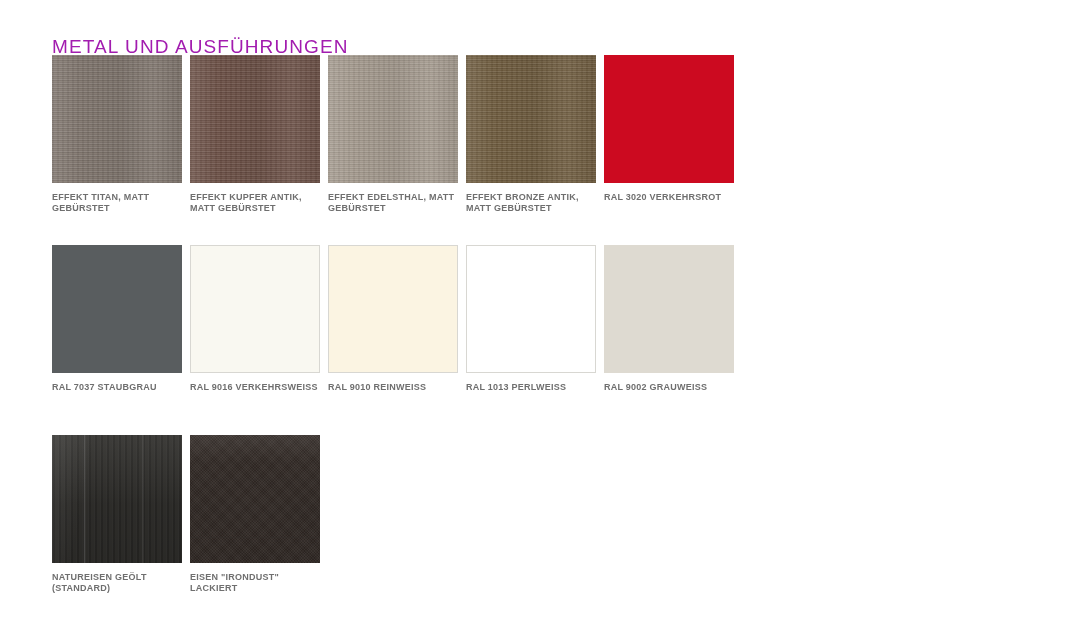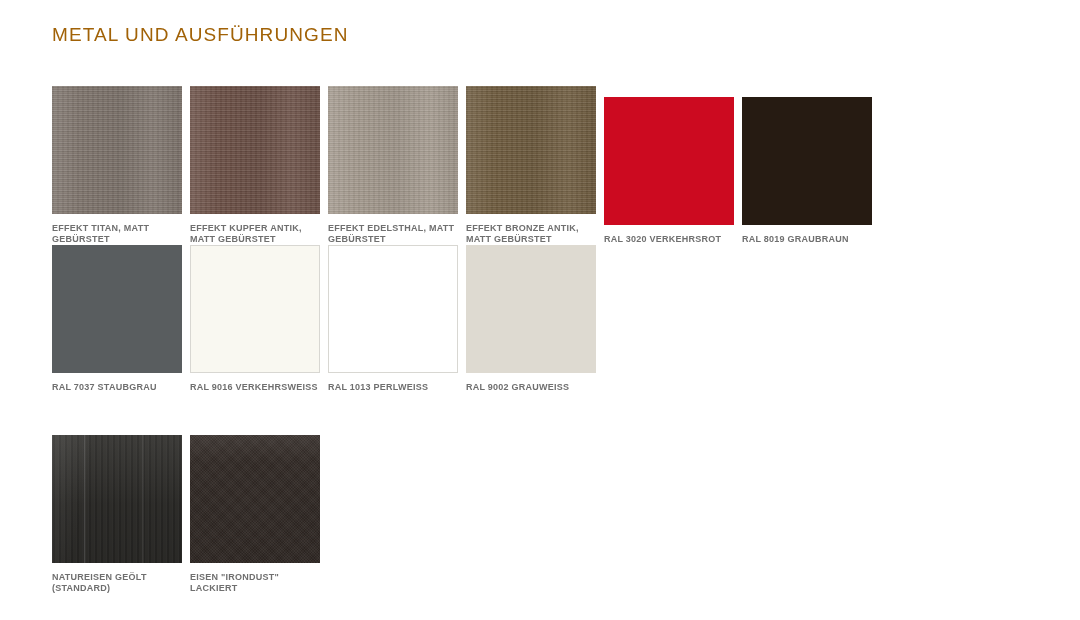--- a/index.html
+++ b/index.html
@@ -17,41 +17,41 @@
   #page {
     position: relative;
     width: 1080px;
     height: 620px;
     background: #ffffff;
   }
 
   .page-heading {
     position: absolute;
     left: 52px;
-    top: 24px;
+    top: 36px;
     font-size: 19px;
     letter-spacing: 1.1px;
-    color: #a16207;
+    color: #a21caf;
     font-weight: 400;
     text-transform: uppercase;
     white-space: nowrap;
   }
 
   .grid {
     position: absolute;
     left: 52px;
     top: 55px;
     width: 980px;
   }
 
   .row {
     display: flex;
     width: 100%;
   }
-  .row.row-1 { height: 190px; align-items: flex-end; }
+  .row.row-1 { height: 190px; }
   .row.row-2 { height: 190px; }
   .row.row-3 { height: 190px; }
 
   .cell {
     width: 130px;
     margin-right: 8px;
     box-sizing: content-box;
   }
   .cell.empty { visibility: hidden; }
 
@@ -194,35 +194,35 @@
           <div class="swatch-label">EFFEKT EDELSTHAL, MATT GEBÜRSTET</div>
         </div>
         <div class="cell">
           <div class="swatch brushed" style="background: rgb(110, 91, 62);"></div>
           <div class="swatch-label">EFFEKT BRONZE ANTIK, MATT GEBÜRSTET</div>
         </div>
         <div class="cell">
           <div class="swatch" style="background: rgb(204, 10, 32);"></div>
           <div class="swatch-label">RAL 3020 VERKEHRSROT</div>
         </div>
-        <div class="cell">
-          <div class="swatch" style="background: rgb(38, 27, 18);"></div>
-          <div class="swatch-label">RAL 8019 GRAUBRAUN</div>
-        </div>
       </div>
       <div class="row row-2">
         <div class="cell">
           <div class="swatch" style="background: rgb(89, 93, 95);"></div>
           <div class="swatch-label">RAL 7037 STAUBGRAU</div>
         </div>
         <div class="cell">
           <div class="swatch bordered" style="background: rgb(249, 248, 241);"></div>
           <div class="swatch-label">RAL 9016 VERKEHRSWEISS</div>
         </div>
         <div class="cell">
+          <div class="swatch bordered" style="background: rgb(251, 244, 226);"></div>
+          <div class="swatch-label">RAL 9010 REINWEISS</div>
+        </div>
+        <div class="cell">
           <div class="swatch bordered" style="background: rgb(255, 255, 255);"></div>
           <div class="swatch-label">RAL 1013 PERLWEISS</div>
         </div>
         <div class="cell">
           <div class="swatch" style="background: rgb(222, 218, 209);"></div>
           <div class="swatch-label">RAL 9002 GRAUWEISS</div>
         </div>
       </div>
       <div class="row row-3">
         <div class="cell">

